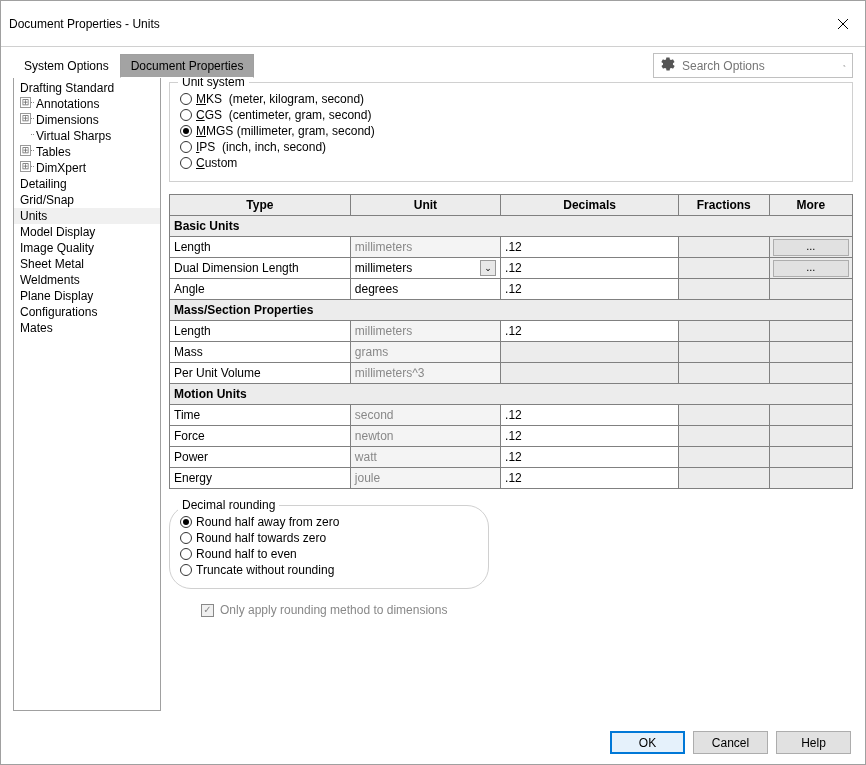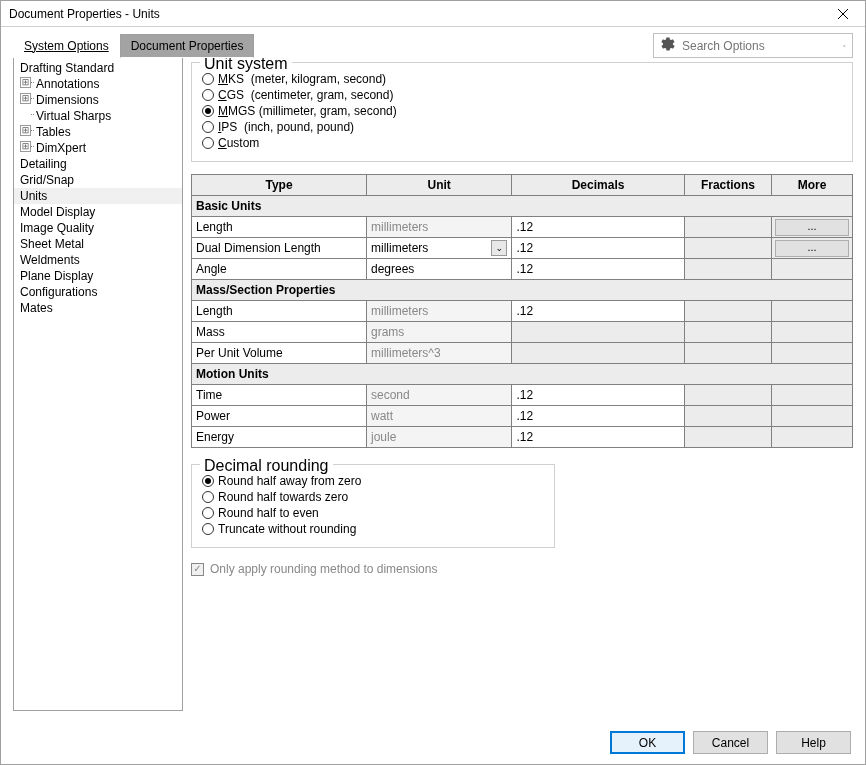--- a/index.html
+++ b/index.html
@@ -1,62 +1,62 @@
 <!DOCTYPE html>
 <html><head>
 <meta charset="utf-8">
 <style>
 * { box-sizing: border-box; margin: 0; padding: 0; }
 body { font-family: "Segoe UI", Tahoma, sans-serif; font-size: 12px; background: #fff; color: #000; width: 866px; height: 765px; overflow: hidden; }
 .window { width: 866px; height: 765px; border: 1px solid #a0a0a0; display: flex; flex-direction: column; background: #fff; }
-.titlebar { height: 26px; display: flex; align-items: center; justify-content: space-between; padding: 0 0 0 8px; border-bottom: 1px solid #d0d0d0; }
+.titlebar { height: 46px; display: flex; align-items: center; justify-content: space-between; padding: 0 0 0 8px; border-bottom: 1px solid #d0d0d0; }
 .titlebar .title { font-size: 12px; }
 .titlebar .close { width: 45px; height: 30px; display: flex; align-items: center; justify-content: center; cursor: default; }
 .titlebar .close svg { width: 10px; height: 10px; }
 .toprow { display: flex; align-items: center; justify-content: space-between; padding: 6px 12px 0 12px; }
 .tabs { display: flex; gap: 0; }
 .tab { padding: 4px 10px; border: 1px solid transparent; cursor: default; }
 .tab.active { border: 1px solid #a0a0a0; border-bottom: 1px solid #fff; background: #a3a3a3; position: relative; z-index: 2; }
-.tab .u { text-decoration: underline; }
+.tab .u { }
 .searchwrap { display: flex; align-items: center; gap: 6px; border: 1px solid #c0c0c0; padding: 2px 6px; width: 200px; background: #fff; }
 .searchwrap input { border: none; outline: none; flex: 1; font-size: 12px; color: #000000; }
 .searchwrap svg { width: 14px; height: 14px; fill: #555; }
 .gear svg { width: 16px; height: 16px; fill: #555; }
 .body { flex: 1; display: flex; padding: 0 12px 10px 12px; gap: 8px; overflow: hidden; }
-.tree { width: 170px; border: 1px solid #a0a0a0; background: #fff; padding: 2px 0; margin-top: -1px; position: relative; z-index: 1; overflow: auto; }
+.tree { width: 148px; border: 1px solid #a0a0a0; background: #fff; padding: 2px 0; margin-top: -1px; position: relative; z-index: 1; overflow: auto; }
 .tree-item { padding: 1px 4px 1px 6px; white-space: nowrap; cursor: default; }
 .tree-item.child { padding-left: 22px; position: relative; }
 .tree-item.child::before { content: "⊞"; position: absolute; left: 6px; top: 1px; font-size: 9px; color: #666; border: 1px solid #999; width: 9px; height: 9px; line-height: 8px; text-align: center; background:#fff;}
 .tree-item.child.leaf::before { content: ""; border: none; }
 .tree-item.child .dots { position: absolute; left: 17px; top: 6px; width: 3px; border-top: 1px dotted #888; }
 .tree-item.selected { background: #f0f0f0; }
 .content { flex: 1; padding: 4px 0 0 0; overflow: auto; }
 .groupbox { border: 1px solid #d0d0d0; padding: 8px 10px 10px 10px; margin-bottom: 12px; position: relative; }
-.groupbox .legend { position: absolute; top: -8px; left: 8px; background: #fff; padding: 0 4px; font-size: 16px; }
+.groupbox .legend { position: absolute; top: -8px; left: 8px; background: #fff; padding: 0 4px; font-size: 12px; }
 .radio-row { display: flex; align-items: center; gap: 4px; padding: 1px 0; cursor: default; }
 .radio { width: 12px; height: 12px; border: 1px solid #333; border-radius: 50%; display: inline-flex; align-items: center; justify-content: center; flex-shrink: 0; }
 .radio.checked::after { content: ""; width: 6px; height: 6px; background: #000; border-radius: 50%; }
 .radio-row .lbl .u { text-decoration: underline; }
 .radio-row .hint { color: #000; }
 table.units { width: 100%; border-collapse: collapse; border: 1px solid #808080; margin-bottom: 16px; }
 table.units th, table.units td { border: 1px solid #808080; padding: 2px 4px; font-size: 12px; text-align: left; height: 21px; }
 table.units th { background: #ececec; font-weight: bold; text-align: center; }
 table.units th.type-col { width: 130px; text-align: center; }
 table.units th.unit-col { width: 108px; }
 table.units th.dec-col { width: 128px; }
 table.units th.frac-col { width: 65px; }
 table.units th.more-col { width: 60px; }
 table.units tr.section td { background: #ececec; font-weight: bold; }
 table.units td.disabled { color: #888; background: #f4f4f4; }
 table.units td.gray { background: #ececec; }
 table.units td.btncell { text-align: center; background: #ececec; padding:1px;}
 .cell-btn { display: inline-block; width: 95%; height: 17px; border: 1px solid #adadad; background: #e1e1e1; font-size: 11px; text-align:center; line-height:13px;}
 .cell-dd { display: flex; align-items: center; justify-content: space-between; }
 .cell-dd .ddbtn { width: 16px; height: 16px; border: 1px solid #999; background: #e8e8e8; display: flex; align-items: center; justify-content: center; font-size: 9px; }
-.checkbox-row { display: flex; align-items: center; gap: 6px; padding: 2px 0; }
+.checkbox-row { display: flex; align-items: center; gap: 6px; padding: 2px 0; margin-left: 32px; }
 .checkbox { width: 13px; height: 13px; border: 1px solid #888; display: inline-flex; align-items: center; justify-content: center; background: #f0f0f0; }
 .checkbox.checked::after { content: "✓"; font-size: 10px; color: #888; line-height: 10px; }
 .checkbox-row.disabled { color: #888; }
 .footer { display: flex; justify-content: flex-end; gap: 8px; padding: 10px 14px; border-top: 0; align-items: flex-end; }
 .btn { min-width: 75px; height: 23px; border: 1px solid #adadad; background: #e1e1e1; font-size: 12px; cursor: default; display:flex; align-items:center; justify-content:center;}
 .btn.primary { border: 2px solid #0078d7; background: #e5f1fb; }
 </style>
 </head>
 <body>
 
@@ -117,21 +117,21 @@
         <div class="radio-row">
             <span class="radio"></span>
             <span class="lbl"><span class="u">C</span><span>GS</span> &nbsp;<span class="hint">(centimeter, gram, second)</span></span>
           </div>
         <div class="radio-row">
             <span class="radio checked"></span>
             <span class="lbl"><span class="u">M</span><span>MGS</span> <span class="hint">(millimeter, gram, second)</span></span>
           </div>
         <div class="radio-row">
             <span class="radio"></span>
-            <span class="lbl"><span class="u">I</span><span>PS</span> &nbsp;<span class="hint">(inch, pound, pound)</span></span>
+            <span class="lbl"><span class="u">I</span><span>PS</span> &nbsp;<span class="hint">(inch, inch, second)</span></span>
           </div>
         <div class="radio-row">
             <span class="radio"></span>
             <span class="lbl"><span class="u">C</span><span>ustom</span></span>
           </div>
       </div>
 
       <table class="units">
         <tbody>
             <tr>
@@ -198,37 +198,44 @@
               <td colspan="5">Motion Units</td>
             </tr>
         <tr>
           <td>Time</td>
           <td class="disabled">second</td>
           <td>.12</td>
           <td class="gray"></td>
           <td class="gray"></td>
         </tr>
         <tr>
+          <td>Force</td>
+          <td class="disabled">newton</td>
+          <td>.12</td>
+          <td class="gray"></td>
+          <td class="gray"></td>
+        </tr>
+        <tr>
           <td>Power</td>
           <td class="disabled">watt</td>
           <td>.12</td>
           <td class="gray"></td>
           <td class="gray"></td>
         </tr>
         <tr>
           <td>Energy</td>
           <td class="disabled">joule</td>
           <td>.12</td>
           <td class="gray"></td>
           <td class="gray"></td>
         </tr>
       </tbody>
         </table>
 
-      <div class="groupbox" style="width:364px;">
+      <div class="groupbox" style="width:320px;border-radius:22px;">
         <div class="legend">Decimal rounding</div>
         <div class="radio-row">
             <span class="radio checked"></span>
             <span>Round half away from zero</span>
           </div>
         <div class="radio-row">
             <span class="radio"></span>
             <span>Round half towards zero</span>
           </div>
         <div class="radio-row">

